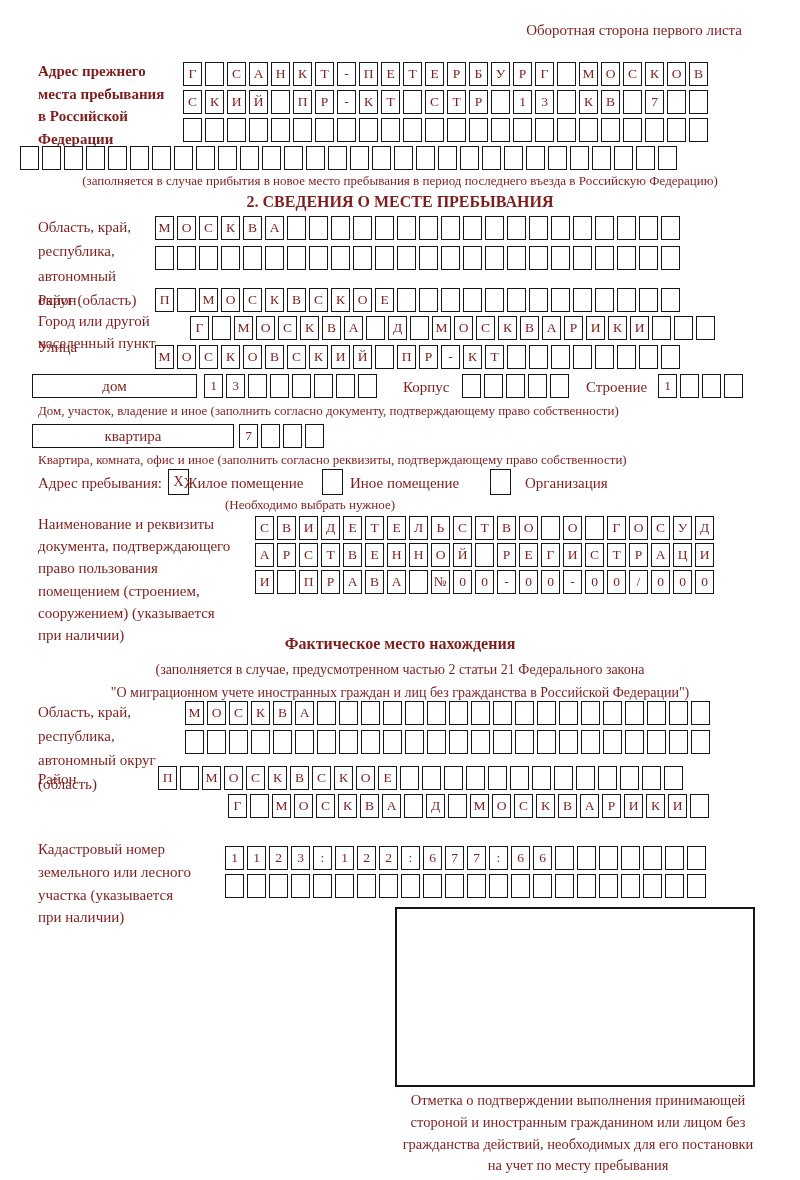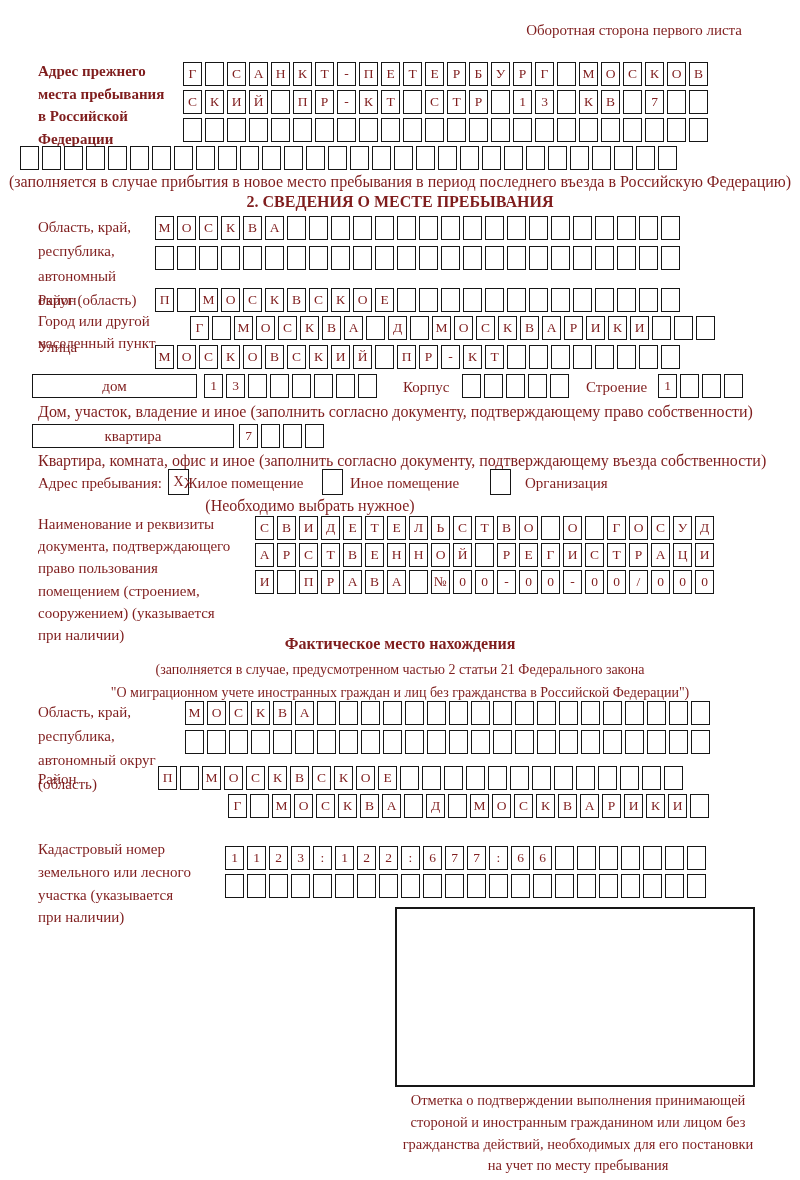--- a/index.html
+++ b/index.html
@@ -7,21 +7,21 @@
         font-family:"Liberation Serif","DejaVu Serif",serif;overflow:hidden;}
   .label{position:absolute;font-size:15px;line-height:1.5;white-space:pre-line;}
   .cellrow{position:absolute;display:flex;gap:3px;}
   .cell{width:17px;height:22px;border:1.5px solid #161616;display:flex;align-items:center;
         justify-content:center;font-size:13.5px;background:#fff;flex:0 0 auto;}
   .widebox{position:absolute;height:22px;border:1.5px solid #161616;display:flex;
         align-items:center;justify-content:center;font-size:15px;background:#fff;}
   .checkbox{position:absolute;width:19px;height:24px;border:1.5px solid #161616;display:flex;
         align-items:center;justify-content:center;font-size:14px;background:#fff;}
   .center{text-align:center;}
-  .note{position:absolute;font-size:16px;white-space:pre-line;}
+  .note{position:absolute;font-size:13px;white-space:pre-line;}
   .sect-title{position:absolute;font-weight:bold;font-size:16px;white-space:pre-line;}
   .bigbox{position:absolute;border:2px solid #161616;background:#fff;}
   .hdr{position:absolute;font-size:15px;}
 </style>
 </head>
 <body>
 
 <div class="page">
 
   <div class="hdr" style="top:22px;right:58px;">Оборотная сторона первого листа</div>
@@ -314,21 +314,21 @@
     </div>
   <div class="note" style="left:38px;top:403px;width:740px;">Дом, участок, владение и иное (заполнить согласно документу, подтверждающему право собственности)</div>
 
   <div class="widebox" style="left:32px;top:424px;width:200px;">квартира</div>
   <div class="cellrow" style="left:239px;top:424px;">
       <span class="cell">7</span>
       <span class="cell"></span>
       <span class="cell"></span>
       <span class="cell"></span>
     </div>
-  <div class="note" style="left:38px;top:452px;width:740px;">Квартира, комната, офис и иное (заполнить согласно документу, подтверждающему въезда собственности)</div>
+  <div class="note" style="left:38px;top:452px;width:740px;">Квартира, комната, офис и иное (заполнить согласно реквизиты, подтверждающему право собственности)</div>
 
   <div class="label" style="left:38px;top:472px;">Адрес пребывания:</div>
   <div class="checkbox" style="left:168px;top:469px;">X</div>
   <div class="label" style="left:184px;top:472px;">Жилое помещение</div>
   <div class="checkbox" style="left:322px;top:469px;"></div>
   <div class="label" style="left:350px;top:472px;">Иное помещение</div>
   <div class="checkbox" style="left:490px;top:469px;"></div>
   <div class="label" style="left:525px;top:472px;">Организация</div>
   <div class="note center" style="left:150px;top:497px;width:320px;">(Необходимо выбрать нужное)</div>
 

